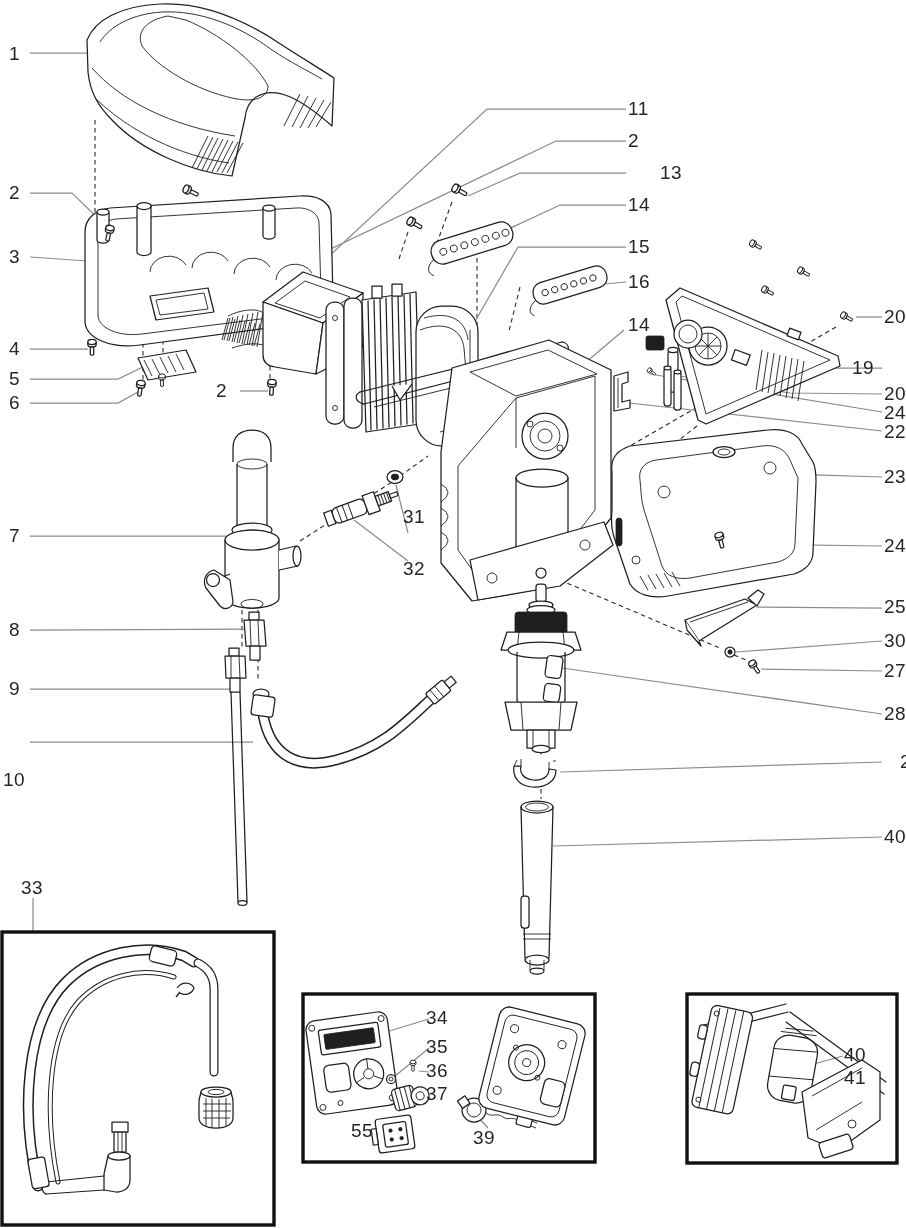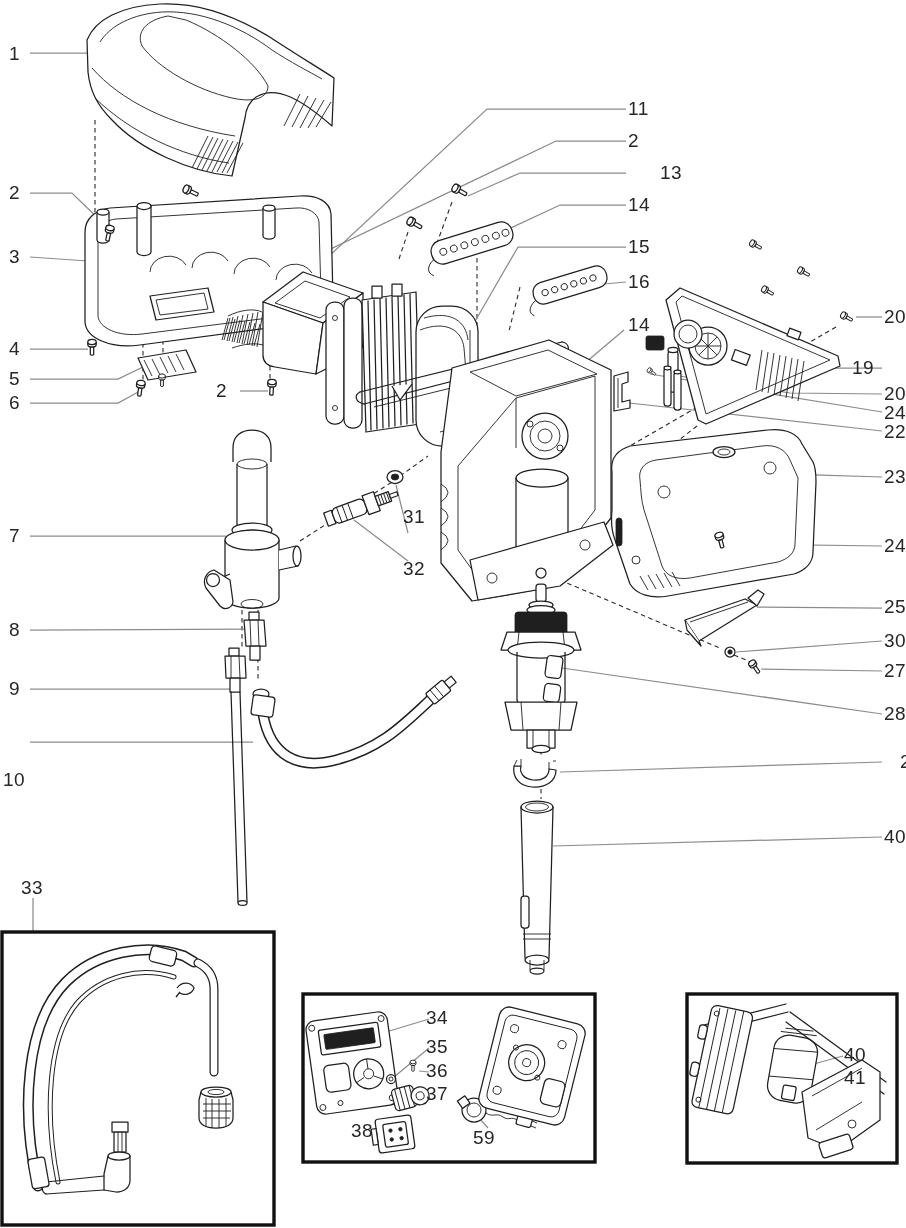--- a/index.html
+++ b/index.html
@@ -601,17 +601,17 @@
   <div class="co" style="left:884px;top:703px">28</div>
   <div class="co" style="left:900px;top:751px">29</div>
   <div class="co" style="left:884px;top:826px">40</div>
   <div class="co" style="left:403px;top:506px">31</div>
   <div class="co" style="left:403px;top:558px">32</div>
   <div class="co" style="left:21px;top:877px">33</div>
   <div class="co" style="left:426px;top:1007px">34</div>
   <div class="co" style="left:426px;top:1036px">35</div>
   <div class="co" style="left:426px;top:1060px">36</div>
   <div class="co" style="left:426px;top:1083px">37</div>
-  <div class="co" style="left:351px;top:1120px">38</div>
-  <div class="co" style="left:473px;top:1127px">59</div>
+  <div class="co" style="left:351px;top:1120px">55</div>
+  <div class="co" style="left:473px;top:1127px">39</div>
   <div class="co" style="left:844px;top:1044px">40</div>
   <div class="co" style="left:844px;top:1067px">41</div>
 </div>
 
 </body></html>

